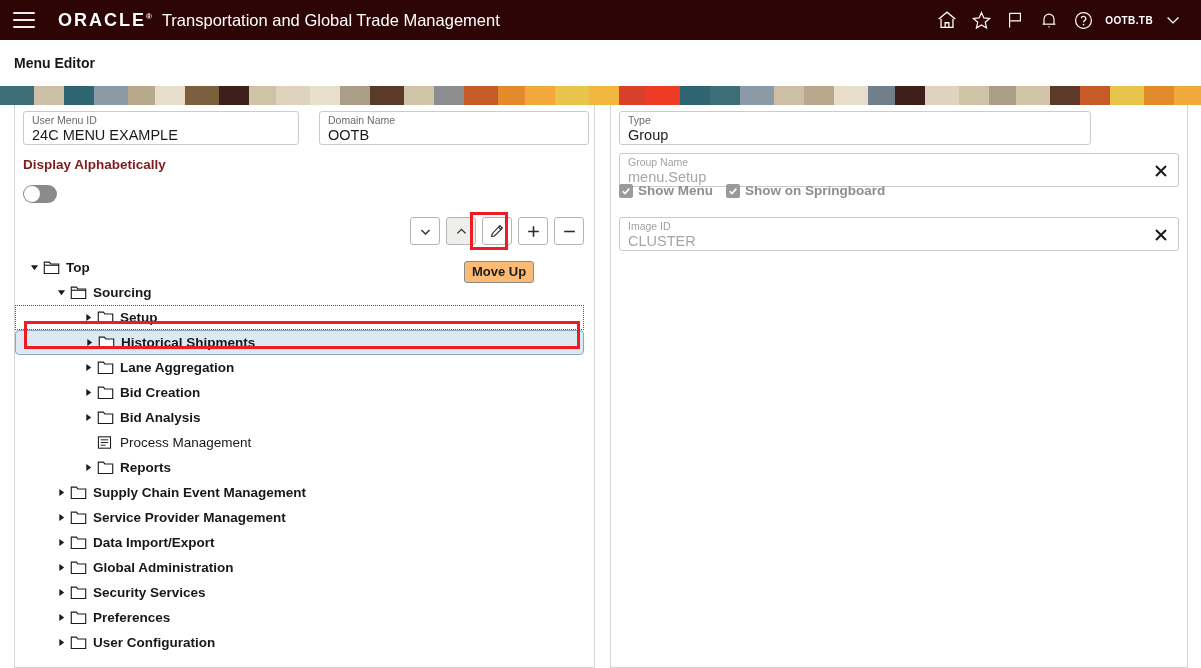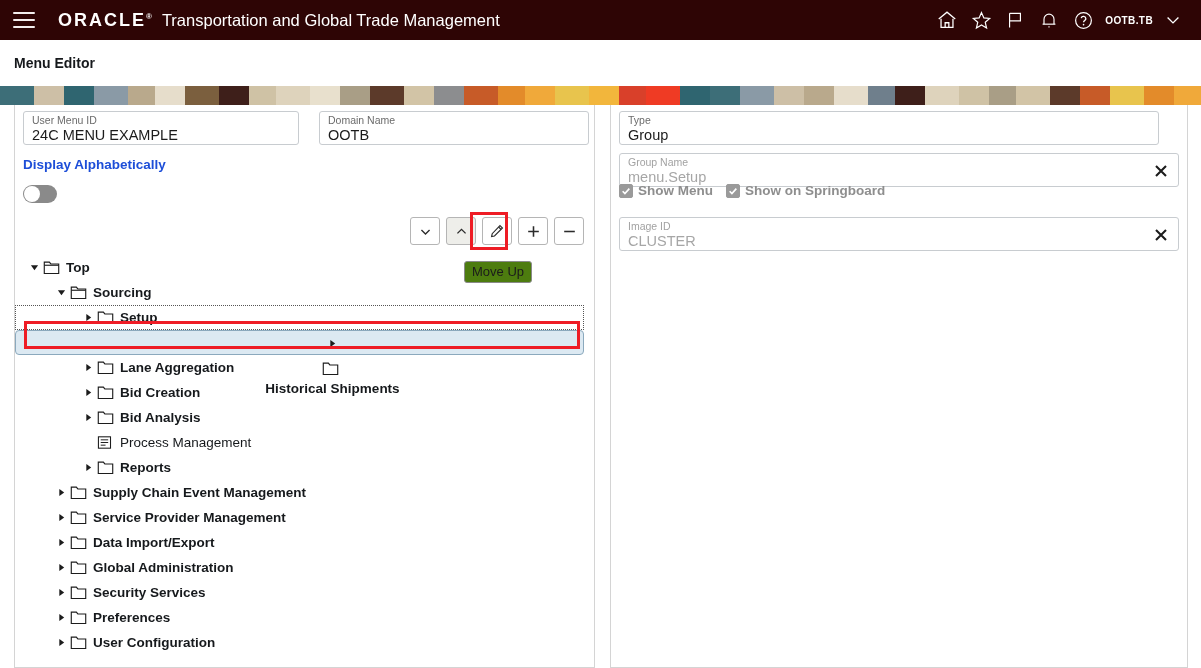--- a/index.html
+++ b/index.html
@@ -171,21 +171,21 @@
     width: 18px; height: 18px;
     display: flex; align-items: center; justify-content: center;
     cursor: pointer;
     font-size: 17px; font-weight: bold; color: #1c1c1c;
     line-height: 1;
   }
 
   
   .toggle-label {
     position: absolute; left: 8px; top: 52px;
-    font-size: 13.5px; font-weight: bold; color: #1d4ed8;
+    font-size: 13.5px; font-weight: bold; color: #7f1d1d;
   }
   .toggle {
     position: absolute; left: 8px; top: 80px;
     width: 34px; height: 18px;
     background: #8a8a8a;
     border-radius: 9px;
     cursor: pointer;
   }
   .toggle .knob {
     position: absolute; left: 1px; top: 1px;
@@ -226,27 +226,28 @@
     cursor: pointer;
   }
   .tb-btn.active { background: #eeeeea; }
   .annot-box {
     position: absolute;
     border: 3px solid #ee1c25;
     pointer-events: none;
   }
   .tooltip {
     position: absolute;
-    background: #4d7c0f;
+    background: #fdba74;
     border: 1px solid #8a8a8a;
     border-radius: 3px;
     font-size: 13px;
     color: #1b1b1b;
     padding: 2px 7px 3px 7px;
     white-space: nowrap;
+    font-weight: bold;
   }
 
   
   .tree { position: absolute; left: 0; top: 150px; width: 100%; }
   .tnode {
     position: relative;
     height: 25px;
     display: flex; align-items: center;
     cursor: pointer;
   }
@@ -477,21 +478,21 @@
               <path d="M2.6 1 L8 5 L2.6 9 Z"></path>
             </svg>
           </span>
           <span class="ticon">
             <svg width="17" height="15" viewBox="0 0 18 16" fill="#ffffff" stroke="#1c1c1c" stroke-width="1.2">
               <path d="M1.3 14.4 V2.2 h5.4 l1.6 2.0 h8.4 V14.4 Z"></path>
             </svg>
           </span>
           <span class="tlabel">Setup</span>
         </div>
-        <div class="tnode bold selected" style="margin-left: 0px; margin-right: 10px; padding-left: 66px; flex-direction: column;">
+        <div class="tnode bold selected" style="margin-left: 0px; margin-right: 10px; padding-left: 66px;">
           <span class="twist">
             <svg width="9" height="9" viewBox="0 0 10 10" fill="#1c1c1c">
               <path d="M2.6 1 L8 5 L2.6 9 Z"></path>
             </svg>
           </span>
           <span class="ticon">
             <svg width="17" height="15" viewBox="0 0 18 16" fill="#ffffff" stroke="#1c1c1c" stroke-width="1.2">
               <path d="M1.3 14.4 V2.2 h5.4 l1.6 2.0 h8.4 V14.4 Z"></path>
             </svg>
           </span>
@@ -649,21 +650,21 @@
             </svg>
           </span>
           <span class="tlabel">User Configuration</span>
         </div>
       </div>
     <div class="annot-box" style="left:9px; top:216px; width:556px; height:28px;"></div>
   </div>
 
   <div class="pane-right">
 
-    <div class="field" style="left:8px; top:6px; width:540px;">
+    <div class="field" style="left:8px; top:6px; width:472px;">
       <span class="flabel">Type</span>
       <span class="fvalue">Group</span>
     </div>
 
     <div class="field disabled" style="left:8px; top:48px; width:560px;">
       <span class="flabel">Group Name</span>
       <span class="fvalue">menu.Setup</span>
       <span class="clear-x">
         <svg width="14" height="14" viewBox="0 0 14 14" stroke="#1c1c1c" stroke-width="2.1" fill="none">
           <path d="M2 2 L12 12 M12 2 L2 12"></path>

